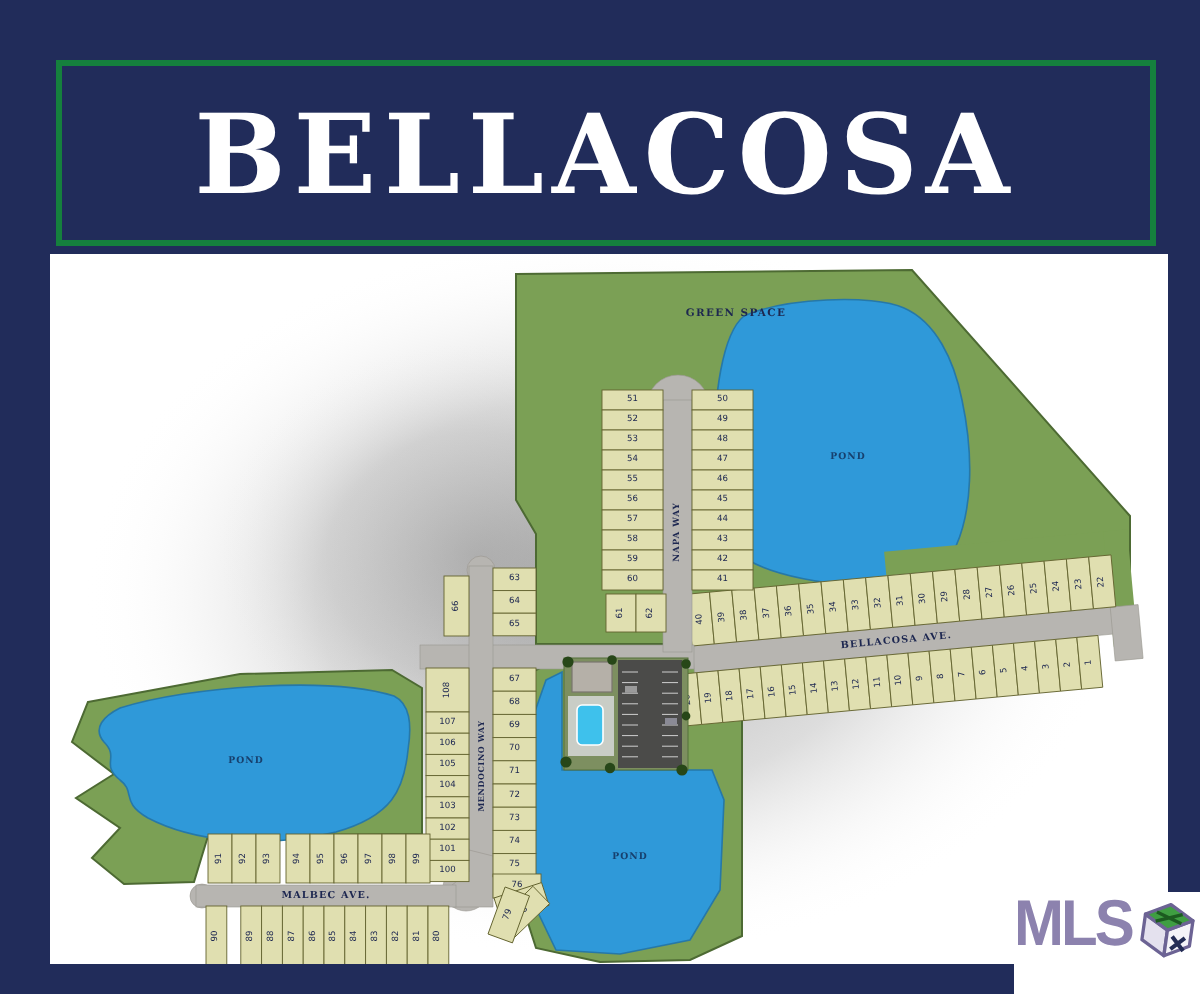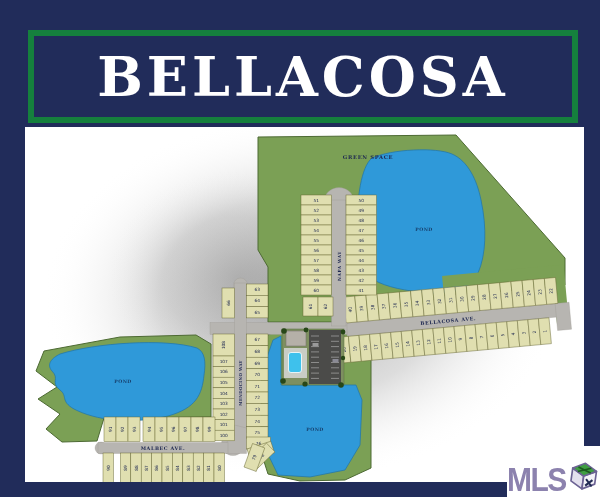--- a/index.html
+++ b/index.html
@@ -4,36 +4,36 @@
 <style>
   html,body{margin:0;padding:0;background:#888;}
   #stage{position:relative;width:600px;height:497px;overflow:hidden;background:#fff;
          font-family:"Liberation Sans",sans-serif;}
   .navy{background:var(--navy);}
   #frame-top{position:absolute;left:0;top:0;width:600px;height:127px;}
   #frame-left{position:absolute;left:0;top:0;width:25px;height:497px;}
   #frame-right{position:absolute;left:584px;top:0;width:16px;height:497px;}
   #frame-bottom{position:absolute;left:0;top:482px;width:600px;height:15px;}
   #banner{position:absolute;left:28px;top:30px;width:550px;height:93px;box-sizing:border-box;
-          border:6px solid #15803d;background:var(--navy);display:flex;align-items:center;justify-content:center;}
+          border:3px solid #15803d;background:var(--navy);display:flex;align-items:center;justify-content:center;}
   #title{color:#ffffff;font-family:"DejaVu Serif","Liberation Serif",serif;font-weight:700;
          font-size:54px;letter-spacing:4px;line-height:1;transform:scaleY(1.02);}
   #plat{position:absolute;left:0;top:0;}
   .lot{fill:var(--lot);stroke:#63632f;stroke-width:.45;}
   .lotnum{font-family:"DejaVu Sans",sans-serif;font-size:4.3px;fill:#202a52;
           text-anchor:middle;dominant-baseline:central;}
   .street{fill:var(--street);stroke:#98968f;stroke-width:.3;}
   .greenmain{fill:var(--green);stroke:#4d6a33;stroke-width:1;}
   .greenflat{fill:var(--green);}
   .pond{fill:var(--pond);stroke:#2678a8;stroke-width:.8;}
   .maplabel{font-family:"DejaVu Serif","Liberation Serif",serif;fill:#1d2750;font-weight:700;
             text-anchor:middle;dominant-baseline:central;}
   .pondlabel{fill:#17406e;}
   #mls-patch{position:absolute;left:507px;top:446px;width:93px;height:51px;background:#ffffff;
-             display:flex;align-items:flex-end;justify-content:flex-end;}
+             display:flex;align-items:flex-start;justify-content:flex-end;}
   #mls-text{color:var(--mls);font-weight:700;font-size:30px;letter-spacing:-1.5px;
             font-family:"Liberation Sans",sans-serif;transform:scaleY(1.08);margin-right:1px;}
 </style>
 </head>
 <body>
 
 <div id="stage">
 
   <svg id="plat" width="600" height="497" viewBox="0 0 600 497">
     <defs>

